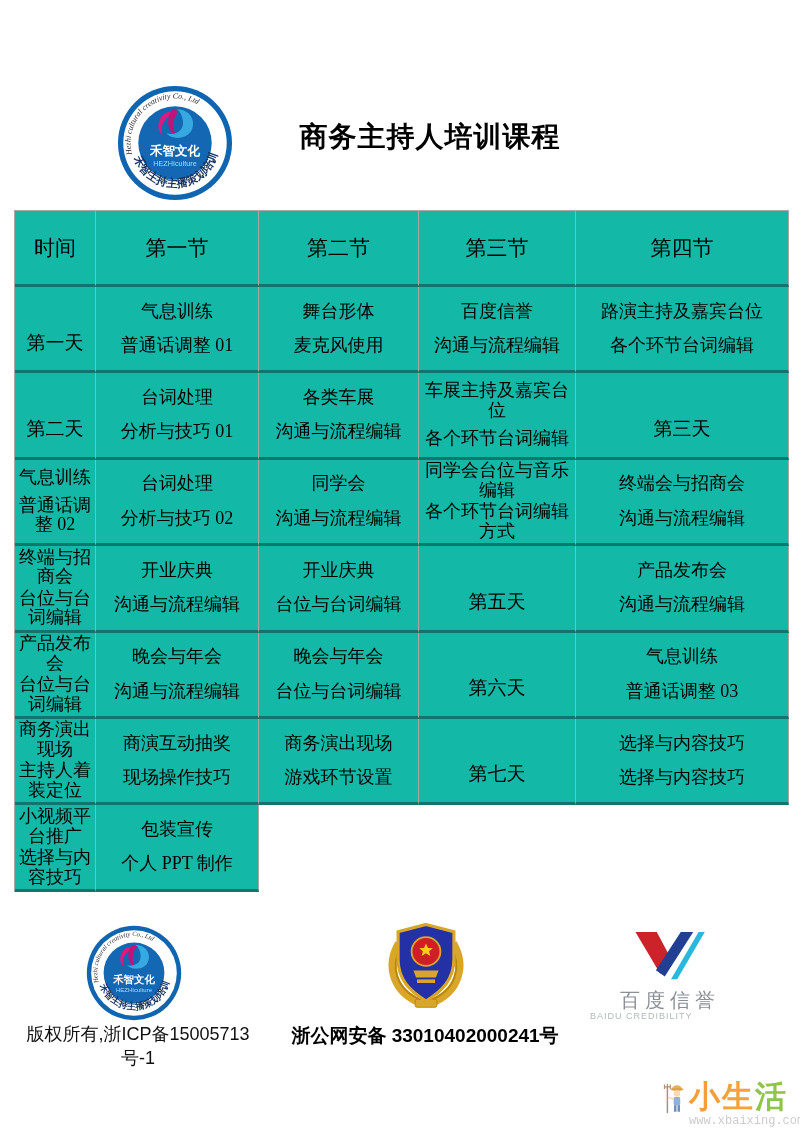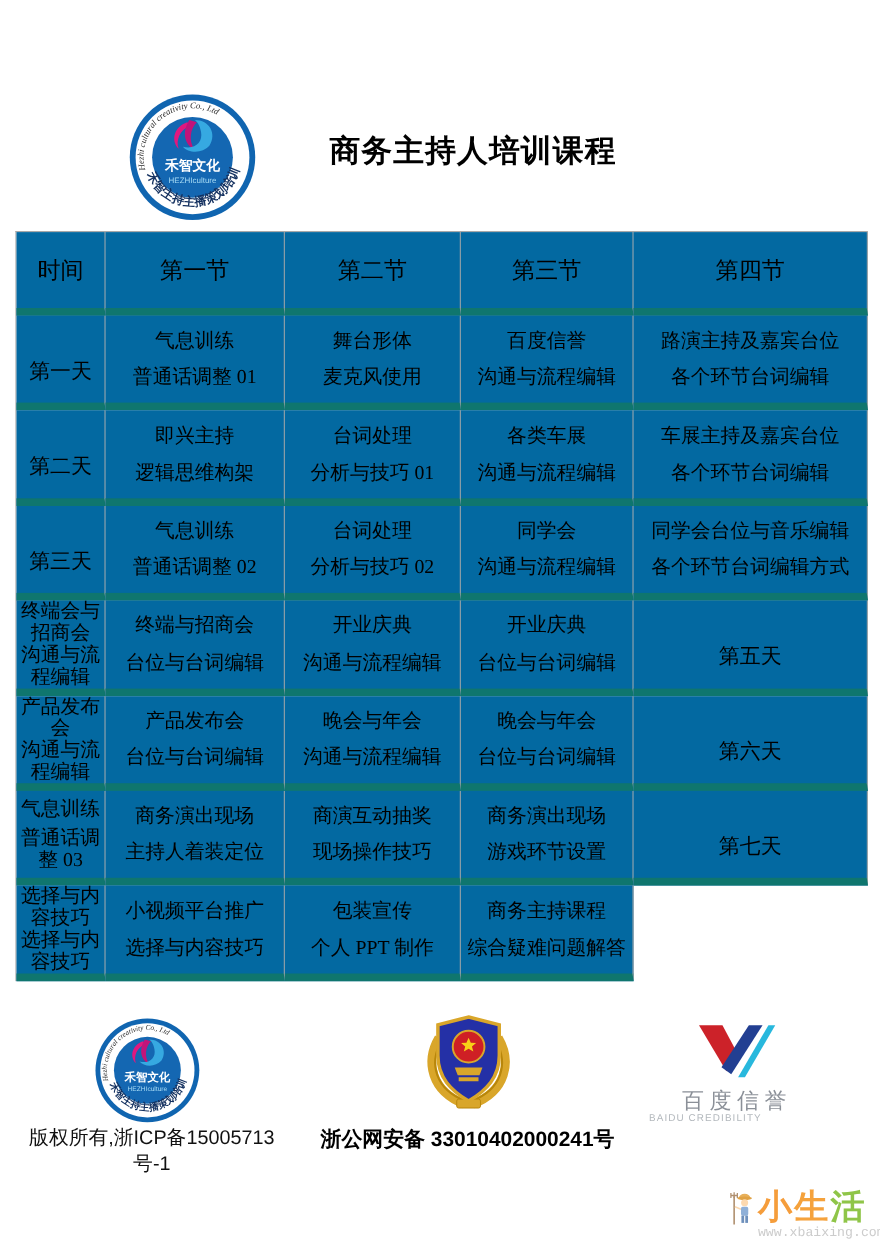--- a/index.html
+++ b/index.html
@@ -19,22 +19,22 @@
   
   .course-table {
     position:absolute; left:14px; top:210px;
     display:grid;
     grid-template-columns:81px 163px 160px 157px 213px;
     grid-template-rows:76px repeat(7, 86.4px);
     border-top:1px solid #a8a8a8; border-left:1px solid #a8a8a8;
     font-family:"Liberation Serif","DejaVu Serif",serif; color:#000;
   }
   .course-table .th, .course-table .cell {
-    border-right:1px solid #a8a8a8; border-bottom:7px solid #0f766e;
-    box-sizing:border-box; background:#0369a1;
+    border-right:1px solid #a8a8a8; border-bottom:3px solid #0f766e;
+    box-sizing:border-box; background:#14b8a6;
   }
   .course-table .th { display:flex; align-items:center; justify-content:center; font-size:21px; }
   .course-table .cell {
     display:flex; flex-direction:column; justify-content:space-evenly;
     align-items:center; font-size:18px; text-align:center; line-height:1.1;
   }
   .course-table .cell.day { justify-content:flex-end; padding-bottom:17px; font-size:19px; }
 
   
   .logo-footer { position:absolute; left:86px; top:925px; width:96px; height:96px; }
@@ -125,24 +125,20 @@
         <span>沟通与流程编辑</span>
       </div>
       <div class="cell">
         <span>路演主持及嘉宾台位</span>
         <span>各个环节台词编辑</span>
       </div>
       <div class="cell day">
         <span>第二天</span>
       </div>
       <div class="cell">
-        <span>即兴主持</span>
-        <span>逻辑思维构架</span>
-      </div>
-      <div class="cell">
         <span>台词处理</span>
         <span>分析与技巧 01</span>
       </div>
       <div class="cell">
         <span>各类车展</span>
         <span>沟通与流程编辑</span>
       </div>
       <div class="cell">
         <span>车展主持及嘉宾台位</span>
         <span>各个环节台词编辑</span>
@@ -227,24 +223,20 @@
         <span>选择与内容技巧</span>
         <span>选择与内容技巧</span>
       </div>
       <div class="cell">
         <span>小视频平台推广</span>
         <span>选择与内容技巧</span>
       </div>
       <div class="cell">
         <span>包装宣传</span>
         <span>个人 PPT 制作</span>
-      </div>
-      <div class="cell">
-        <span>商务主持课程</span>
-        <span>综合疑难问题解答</span>
       </div>
     </div>
 
   <svg class="logo-footer" viewBox="0 0 120 120">
     <use href="#hezhi-logo"></use>
   </svg>
   <div class="copyright">版权所有,浙ICP备15005713号-1</div>
 
   <svg class="police-badge" viewBox="0 0 100 100">
     <path d="M20,26 C6,50 12,80 46,93" stroke="#d9a62a" stroke-width="9" fill="none"></path>

